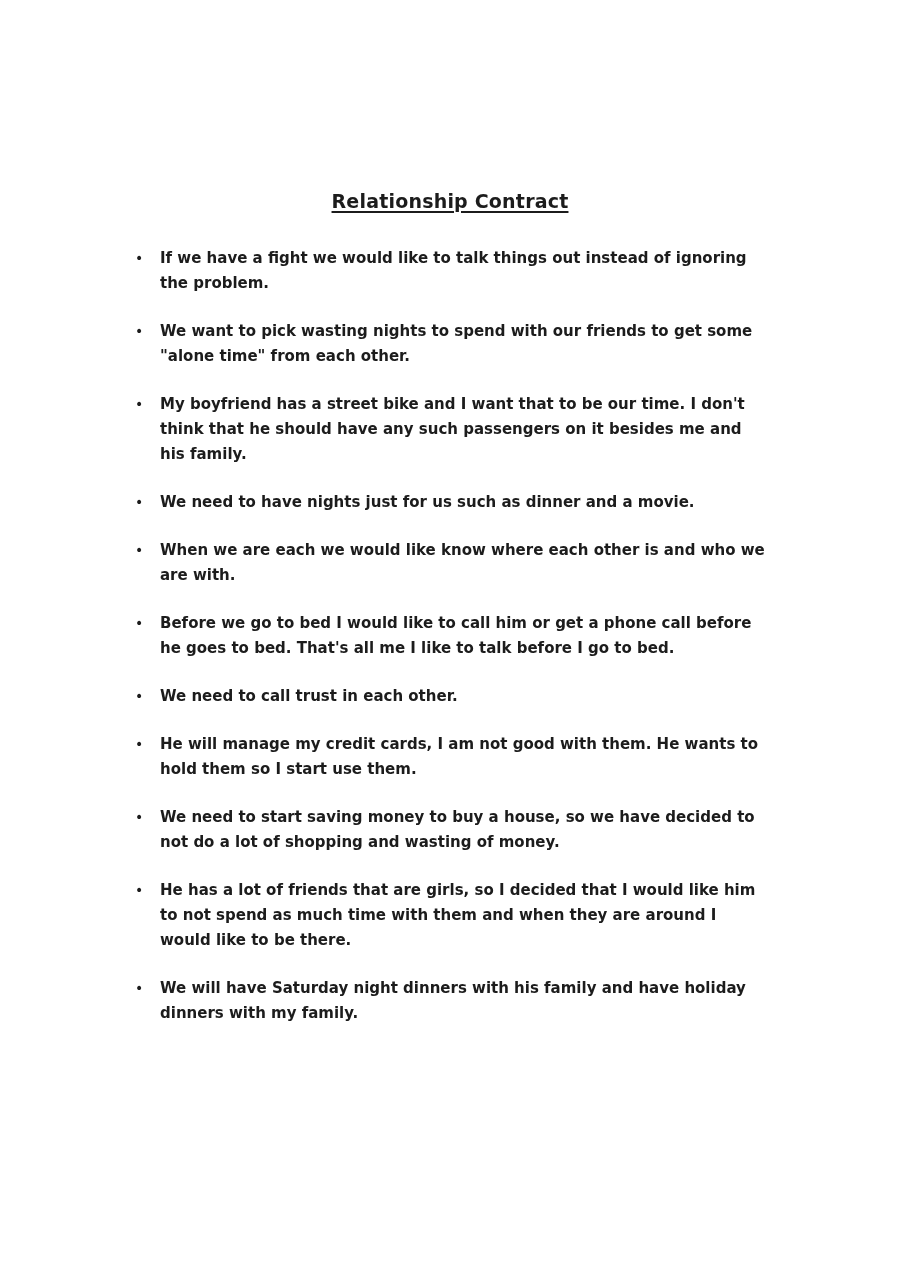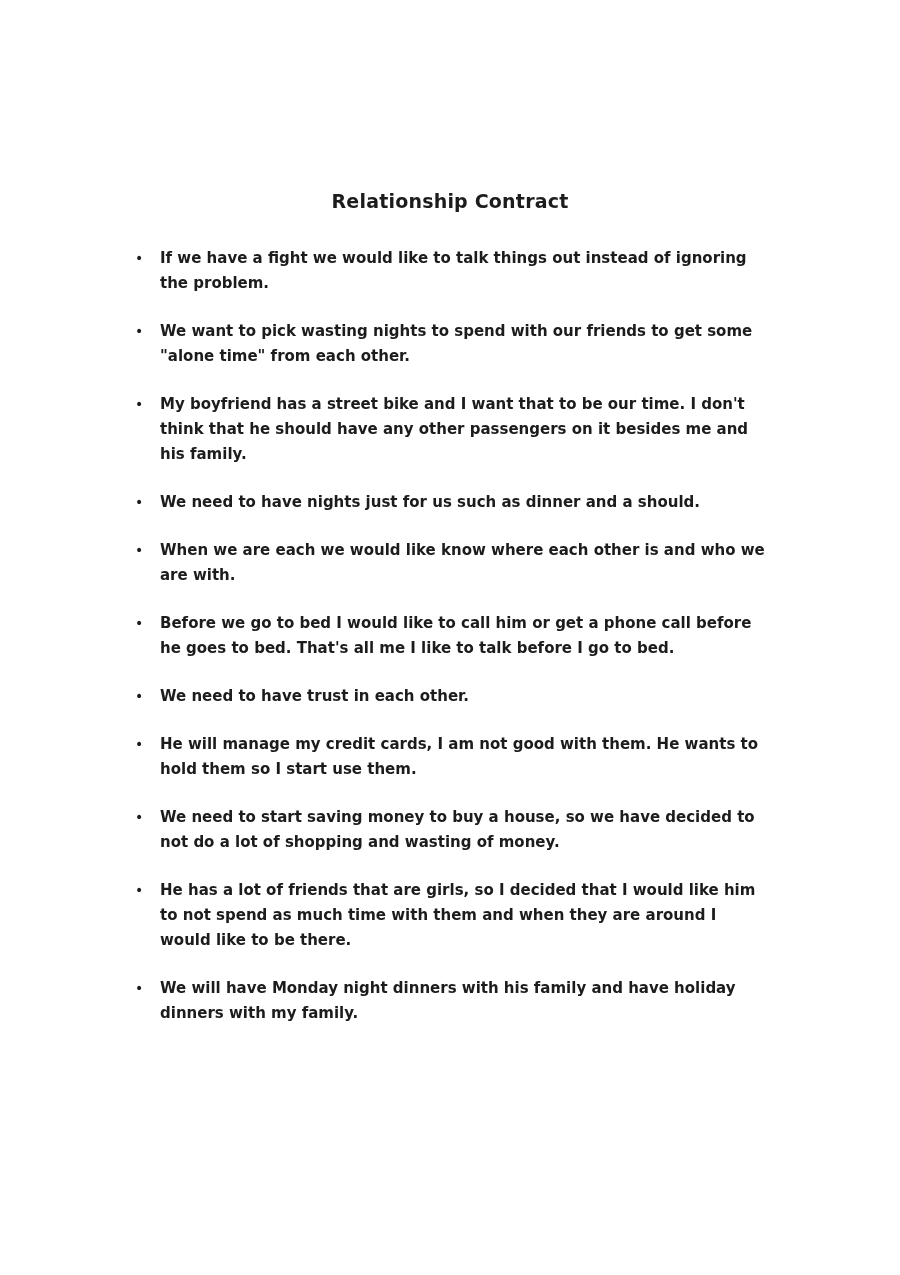--- a/index.html
+++ b/index.html
@@ -18,20 +18,21 @@
   }
   .title {
     margin: 0;
     padding-top: 190px;
     text-align: center;
     font-size: 19px;
     font-weight: bold;
     letter-spacing: 0.2px;
   }
   .title .underline {
+    text-decoration: underline;
     text-decoration-thickness: 2px;
     text-underline-offset: 3px;
   }
   ul.bullets {
     list-style: none;
     margin: 34px 0 0 0;
     padding: 0 130px 0 135px;
   }
   ul.bullets li {
     display: flex;
@@ -61,48 +62,48 @@
       <li>
         <span class="marker">•</span>
         <span class="text">If we have a fight we would like to talk things out instead of ignoring the problem.</span>
       </li>
       <li>
         <span class="marker">•</span>
         <span class="text">We want to pick wasting nights to spend with our friends to get some "alone time" from each other.</span>
       </li>
       <li>
         <span class="marker">•</span>
-        <span class="text">My boyfriend has a street bike and I want that to be our time. I don't think that he should have any other passengers on it besides me and his family.</span>
+        <span class="text">My boyfriend has a street bike and I want that to be our time. I don't think that he should have any such passengers on it besides me and his family.</span>
       </li>
       <li>
         <span class="marker">•</span>
-        <span class="text">We need to have nights just for us such as dinner and a should.</span>
+        <span class="text">We need to have nights just for us such as dinner and a movie.</span>
       </li>
       <li>
         <span class="marker">•</span>
         <span class="text">When we are each we would like know where each other is and who we are with.</span>
       </li>
       <li>
         <span class="marker">•</span>
         <span class="text">Before we go to bed I would like to call him or get a phone call before he goes to bed. That's all me I like to talk before I go to bed.</span>
       </li>
       <li>
         <span class="marker">•</span>
-        <span class="text">We need to have trust in each other.</span>
+        <span class="text">We need to call trust in each other.</span>
       </li>
       <li>
         <span class="marker">•</span>
         <span class="text">He will manage my credit cards, I am not good with them. He wants to hold them so I start use them.</span>
       </li>
       <li>
         <span class="marker">•</span>
         <span class="text">We need to start saving money to buy a house, so we have decided to not do a lot of shopping and wasting of money.</span>
       </li>
       <li>
         <span class="marker">•</span>
         <span class="text">He has a lot of friends that are girls, so I decided that I would like him to not spend as much time with them and when they are around I would like to be there.</span>
       </li>
       <li>
         <span class="marker">•</span>
-        <span class="text">We will have Monday night dinners with his family and have holiday dinners with my family.</span>
+        <span class="text">We will have Saturday night dinners with his family and have holiday dinners with my family.</span>
       </li>
     </ul>
 </div>
 
 </body></html>

